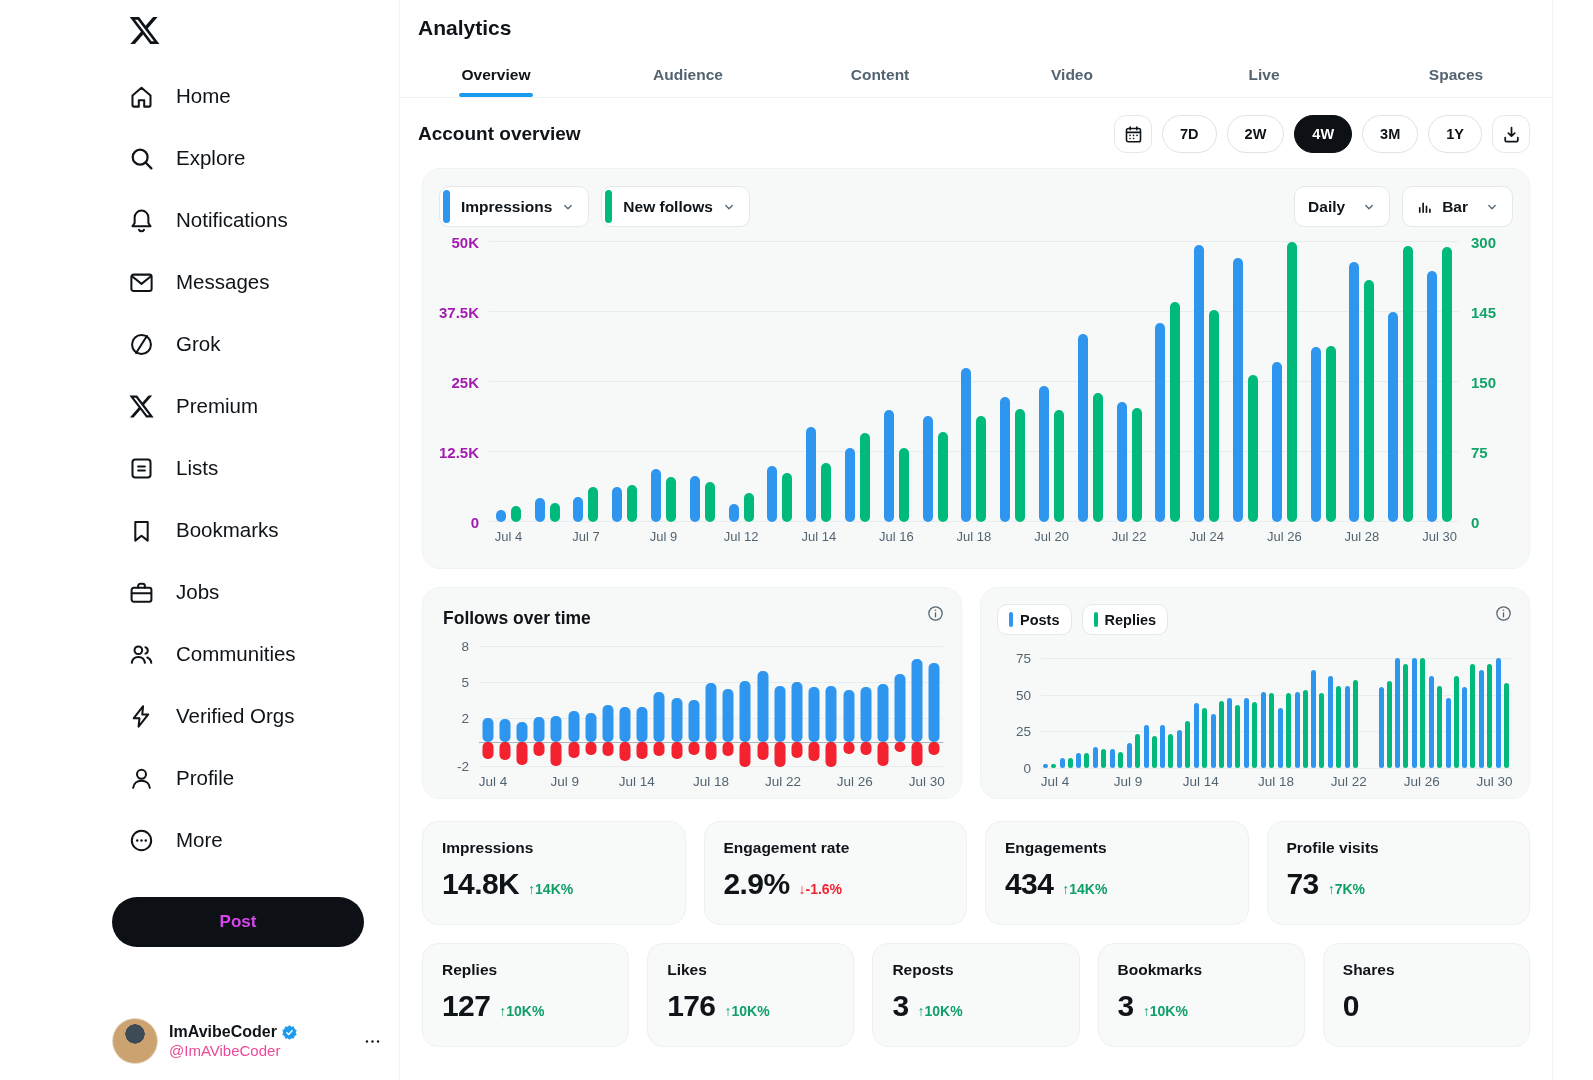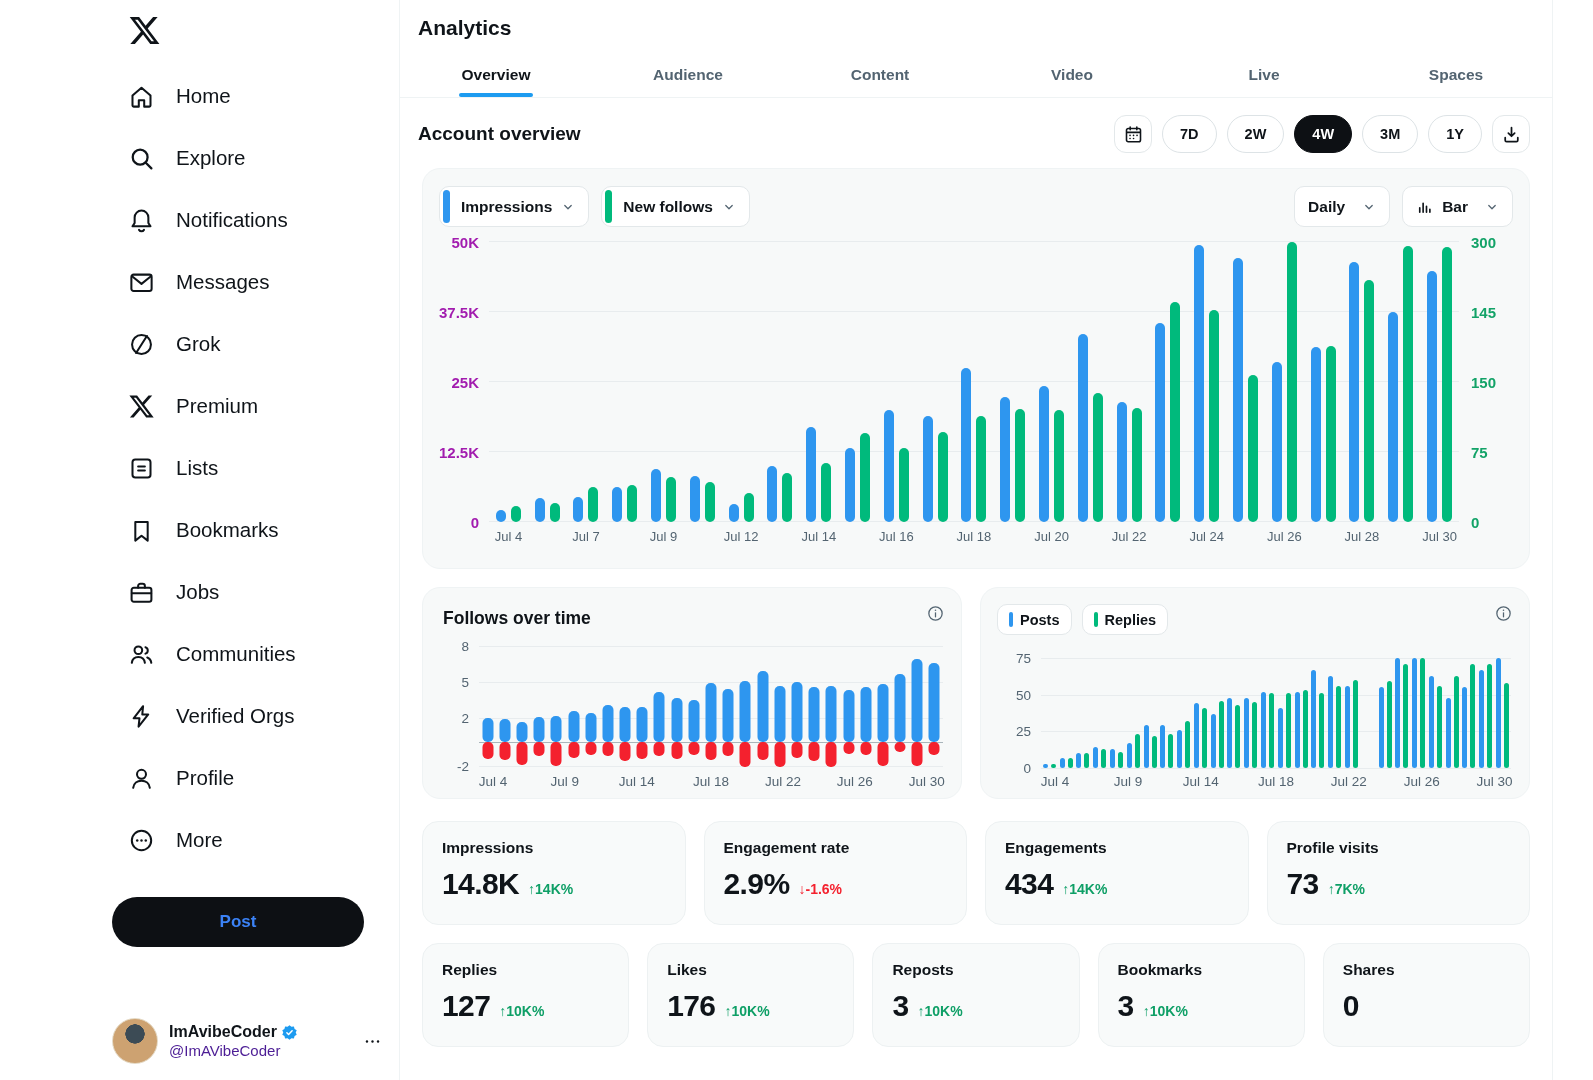--- a/index.html
+++ b/index.html
@@ -8,30 +8,30 @@
 
   
   .sidebar { width:400px; min-width:400px; padding:14px 0 16px 128px; border-right:1px solid #eff3f4; display:flex; flex-direction:column; }
   .logo { width:33px; height:33px; color:#0f1419; cursor:pointer; }
   .logo svg { width:100%; height:100%; }
   .nav { margin-top:18px; display:flex; flex-direction:column; }
   .nav-item { display:flex; align-items:center; gap:21px; height:62px; cursor:pointer; }
   .nav-icon { width:27px; height:27px; display:flex; color:#0f1419; }
   .nav-icon svg { width:100%; height:100%; }
   .nav-label { font-size:20.5px; color:#0f1419; }
-  .post-btn { margin:26px 0 0 -16px; width:252px; height:50px; border:none; border-radius:26px; background:#0d1014; color:#3b82f6; font-size:17px; font-weight:700; font-family:inherit; cursor:pointer; }
+  .post-btn { margin:26px 0 0 -16px; width:252px; height:50px; border:none; border-radius:26px; background:#0d1014; color:#d946ef; font-size:17px; font-weight:700; font-family:inherit; cursor:pointer; }
   .user-card { margin-top:auto; display:flex; align-items:center; gap:11px; width:270px; margin-left:-16px; cursor:pointer; }
   .avatar { width:46px; height:46px; border-radius:50%; flex:none;
             background: radial-gradient(circle at 50% 34%, #3c4b55 0 26%, #cda271 27% 100%);
             border:1px solid #e4d9c4; }
   .user-meta { display:flex; flex-direction:column; gap:1px; }
   .user-name-row { display:flex; align-items:center; gap:4px; }
   .user-name { font-size:16px; font-weight:700; }
   .badge-icon { width:17px; height:17px; display:flex; }
-  .user-handle { font-size:15px; color:#4c1d95; }
+  .user-handle { font-size:15px; color:#ec4899; }
   .user-dots { margin-left:auto; width:19px; height:19px; color:#0f1419; cursor:pointer; }
 
   
   .content { width:1152px; min-width:1152px; display:flex; flex-direction:column; }
   .gutter { flex:1; border-left:1px solid #eff3f4; }
   .page-title { padding:16px 18px 13px; font-size:21px; font-weight:800; }
   .tabs { display:flex; height:45px; border-bottom:1px solid #eff3f4; }
   .tab { flex:1; position:relative; display:flex; align-items:center; justify-content:center; font-size:15.5px; font-weight:600; color:#536471; cursor:pointer; }
   .tab.active { color:#0f1419; font-weight:700; }
   .tab-underline { position:absolute; bottom:0; left:50%; transform:translateX(-50%); width:74px; height:4px; border-radius:3px; background:#1d9bf0; }

